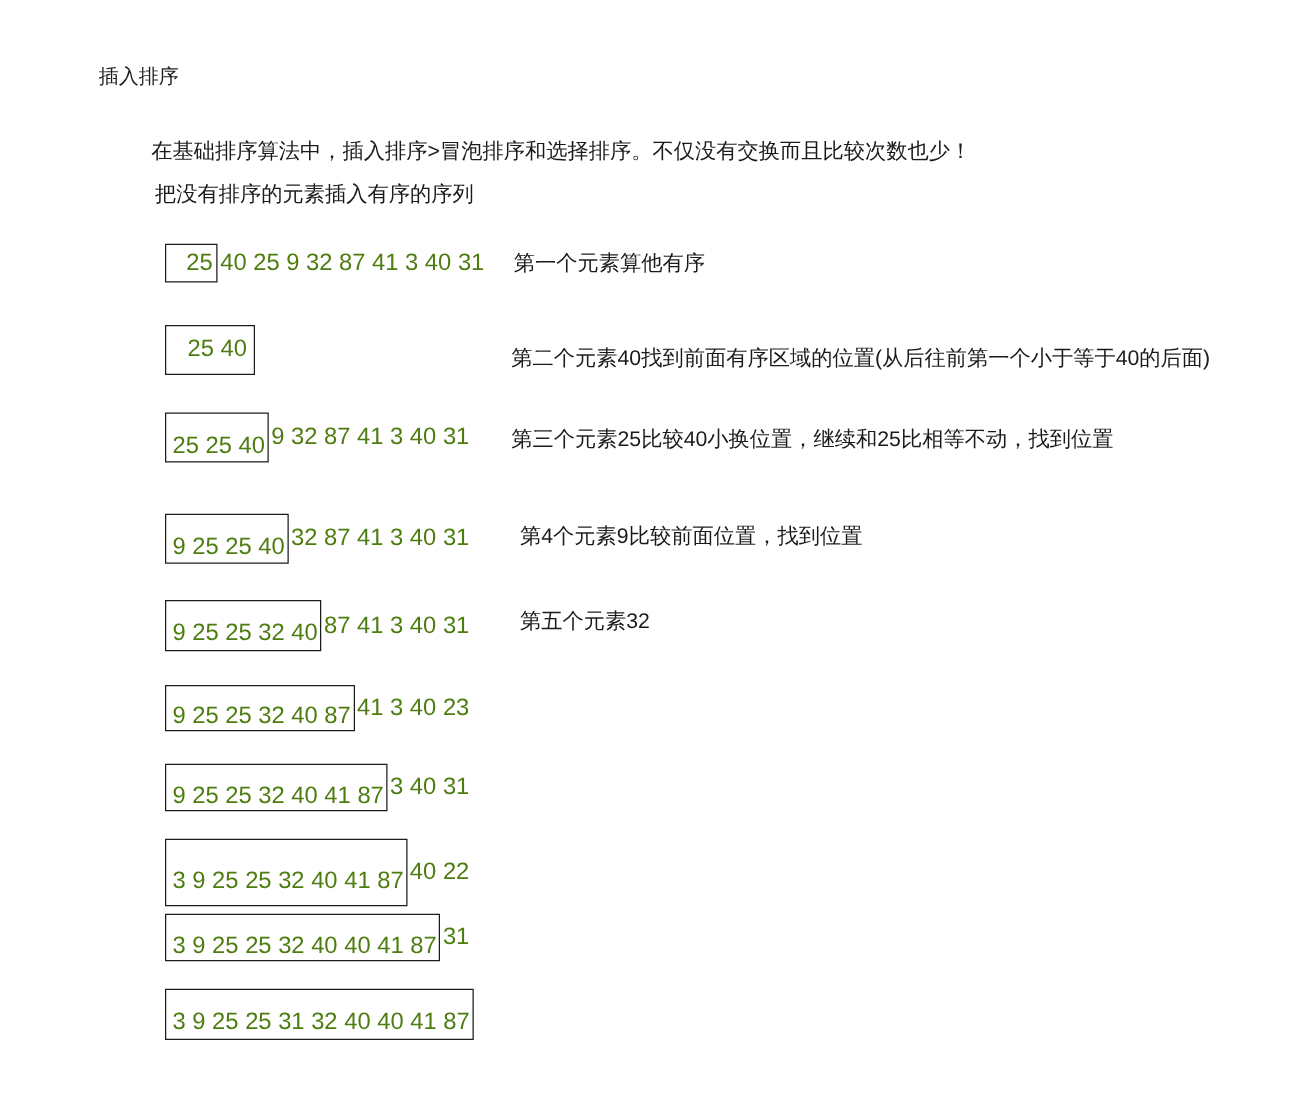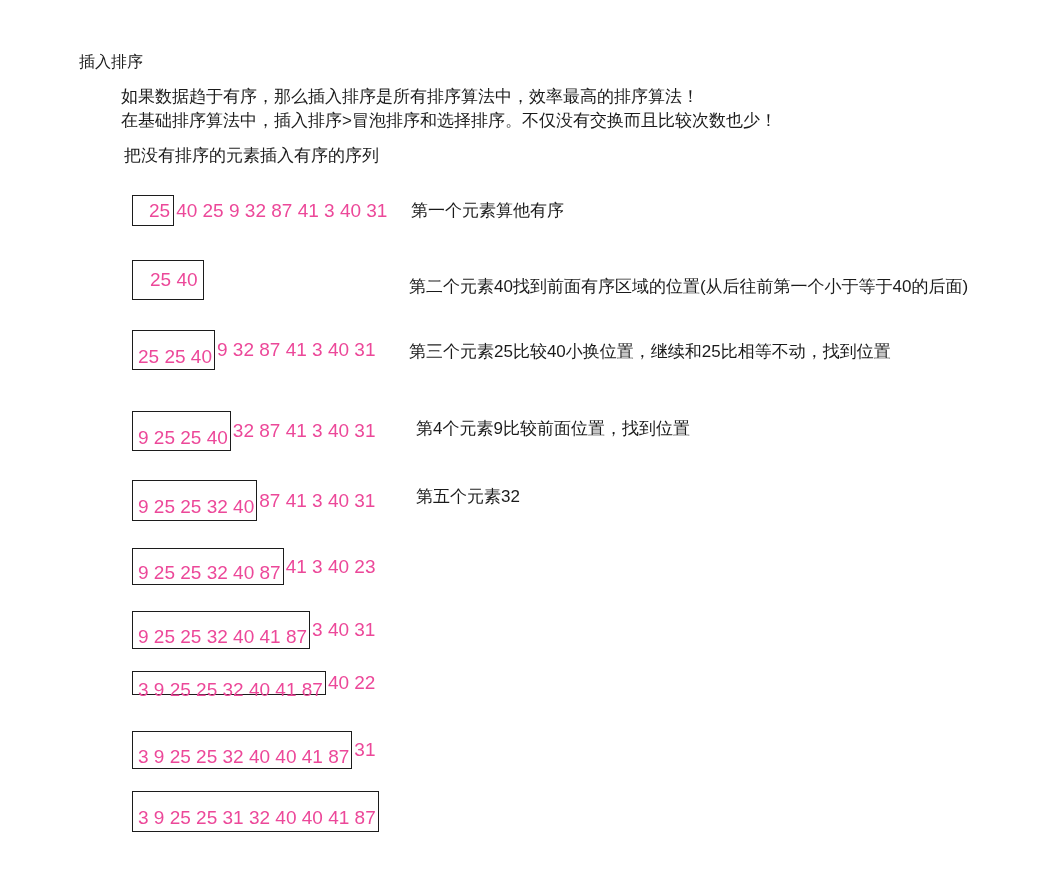--- a/index.html
+++ b/index.html
@@ -20,42 +20,41 @@
   .title { font-size:16px; line-height:17px; }
   .para  { font-size:17px; line-height:18px; }
   .note  { font-size:17px; line-height:18px; position:absolute; white-space:pre; }
   .seq {
     position:absolute;
     left:114px;
     display:flex;
     align-items:center;
     white-space:pre;
     font-size:19px;
-    color:#ec4899;
+    color:#4d7c0f;
   }
   .box {
     display:inline-flex;
     align-items:center;
     height:100%;
     box-sizing:border-box;
     border:1.5px solid #1c1c1c;
     padding:13px 2px 0 5px;
   }
   .box.align-right-1 { padding:0 3px 0 16px; }
   .box.align-right-2 { padding:0 5px 0 17px; }
   .rest { margin-left:2px; }
 </style>
 </head>
 <body>
 
 <div id="page">
 
   <div class="abs title" style="left:61px; top:53px;">插入排序</div>
 
-  <div class="abs para" style="left:103px; top:88px;">如果数据趋于有序，那么插入排序是所有排序算法中，效率最高的排序算法！</div>
   <div class="abs para" style="left:103px; top:112px;">在基础排序算法中，插入排序&gt;冒泡排序和选择排序。不仅没有交换而且比较次数也少！</div>
   <div class="abs para" style="left:106px; top:147px;">把没有排序的元素插入有序的序列</div>
 
   <div>
     <div class="seq" style="top:195px; height:31px;">
       <span class="box align-right-1"><span>25</span></span><span class="rest">40 25 9 32 87 41 3 40 31</span>
     </div>
     <div class="note" style="left:393px; top:202px;">第一个元素算他有序</div>
   </div>
 
@@ -93,21 +92,21 @@
     </div>
   </div>
 
   <div>
     <div class="seq" style="top:611px; height:38px;">
       <span class="box"><span>9 25 25 32 40 41 87</span></span><span class="rest">3 40 31</span>
     </div>
   </div>
 
   <div>
-    <div class="seq" style="top:671px; height:24px;">
+    <div class="seq" style="top:671px; height:54px;">
       <span class="box"><span>3 9 25 25 32 40 41 87</span></span><span class="rest">40 22</span>
     </div>
   </div>
 
   <div>
     <div class="seq" style="top:731px; height:38px;">
       <span class="box"><span>3 9 25 25 32 40 40 41 87</span></span><span class="rest">31</span>
     </div>
   </div>
 

